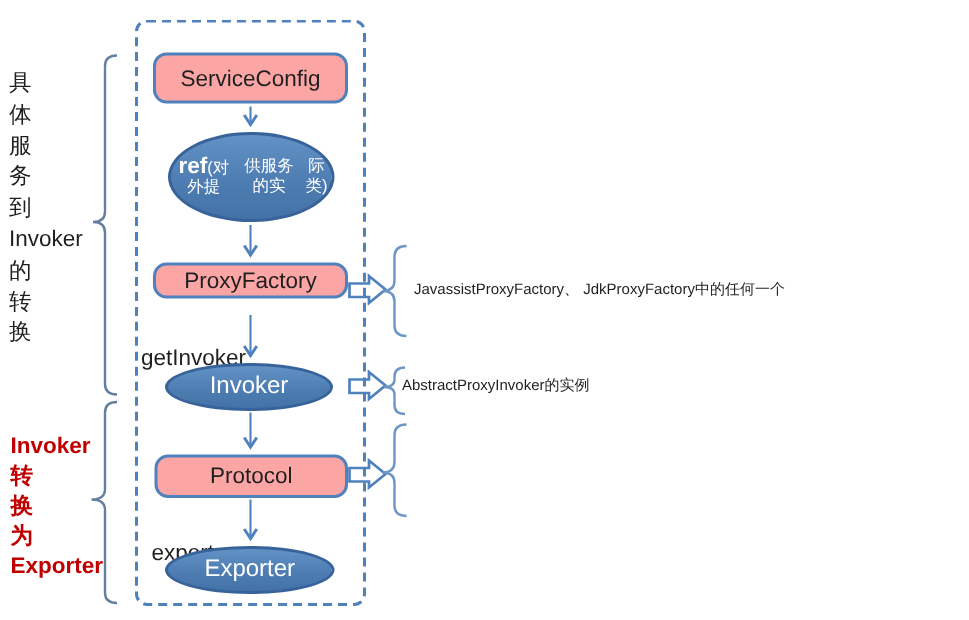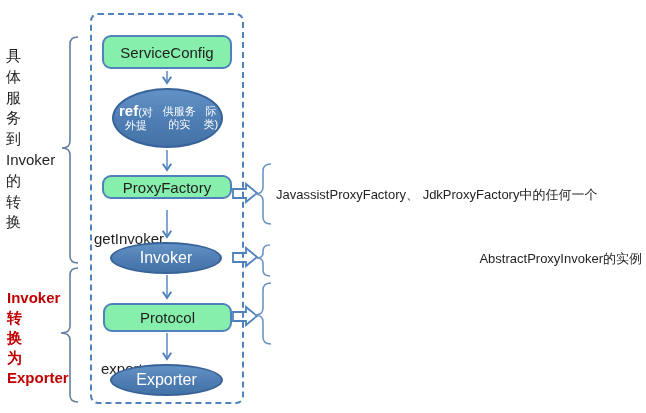--- a/index.html
+++ b/index.html
@@ -24,21 +24,21 @@
   }
   .dashed-box {
     position: absolute;
     left: 90px; top: 13px;
     width: 150px; height: 387px;
     border: 2px dashed #4F81BD;
     border-radius: 8px;
   }
   .node-rect {
     position: absolute;
-    background: #86efac;
+    background: #fca5a5;
     border: 2px solid #4F81BD;
     border-radius: 9px;
     display: flex;
     align-items: center;
     justify-content: center;
     font-size: 15px;
     color: #1f1f1f;
     box-sizing: border-box;
   }
   .node-ellipse {
@@ -66,25 +66,25 @@
   .side-col {
     position: absolute;
     font-size: 15px;
     white-space: nowrap;
   }
   .side-col .col-line { display: block; }
   .col-black { color: #1f1f1f; line-height: 20.8px; }
   .col-red { color: #C00000; font-weight: bold; line-height: 20px; }
   .note {
     position: absolute;
-    font-size: 13px;
+    font-size: 10px;
     color: #1f1f1f;
     white-space: nowrap;
   }
-  .note-center { text-align: right; }
+  .note-center { text-align: left; }
   .note-line { display: block; line-height: 20.5px; }
 </style>
 </head>
 <body>
 
 <div class="canvas">
 
   <svg class="overlay" viewBox="0 0 646 413">
     <defs>
       <marker id="arrowhead" markerWidth="9" markerHeight="9" refX="5.5" refY="4" orient="auto">

